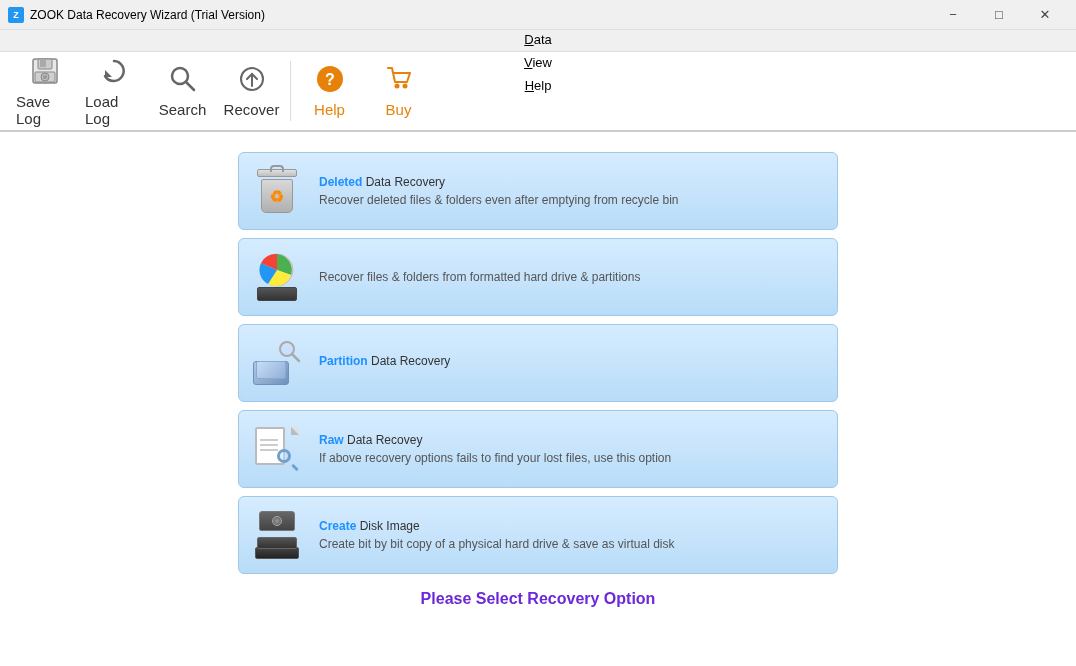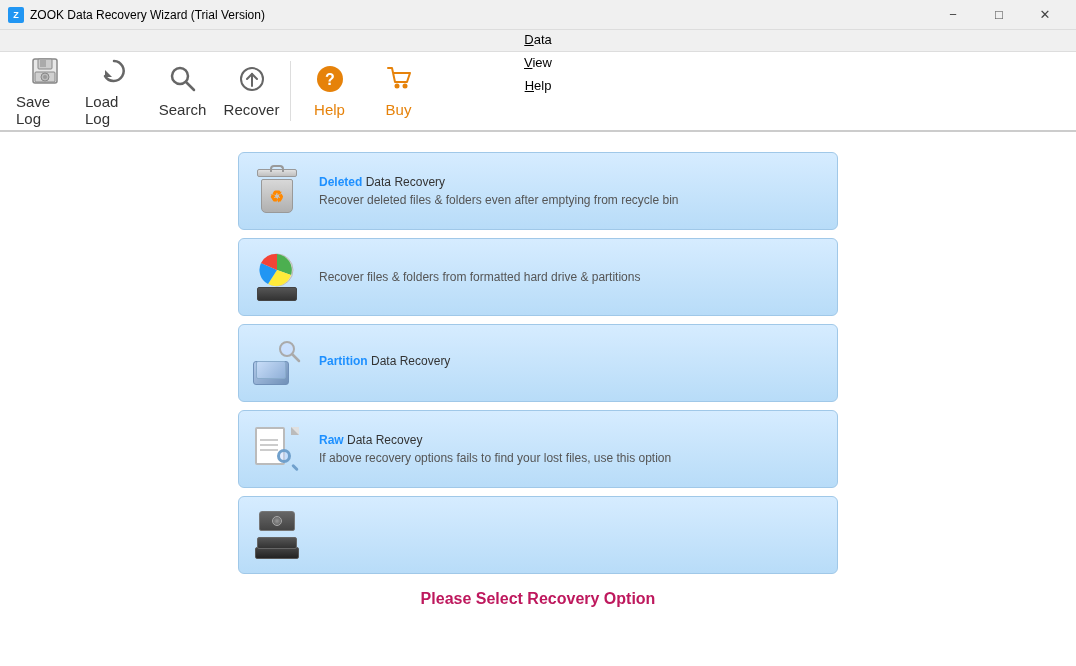--- a/index.html
+++ b/index.html
@@ -409,18 +409,24 @@
       <div class="option-icon">
         <div style="position:relative;width:48px;height:48px;">
 
           <div style="position:absolute;bottom:0;left:2px;width:44px;height:12px;background:linear-gradient(to bottom,#444,#222);border-radius:2px;border:1px solid #555;"></div>
           <div style="position:absolute;bottom:10px;left:4px;width:40px;height:12px;background:linear-gradient(to bottom,#555,#333);border-radius:2px;border:1px solid #666;"></div>
           <div style="position:absolute;top:0;left:6px;width:36px;height:20px;background:linear-gradient(to bottom,#666,#444);border-radius:3px 3px 2px 2px;border:1px solid #777;display:flex;align-items:center;justify-content:center;">
             <div style="width:10px;height:10px;border-radius:50%;background:radial-gradient(circle,#999,#555);border:1px solid #aaa;"></div>
           </div>
         </div>
       </div>
-    </div>
-
-  </div>
-
-  <div class="footer-text" style="color:#be185d;">Please Select Recovery Option</div>
+      <div class="option-text">
+        <div class="option-title">
+          <span class="highlight">Create</span><span> Disk Image</span>
+        </div>
+        <div class="option-desc">Create bit by bit copy of a physical hard drive &amp; save as virtual disk</div>
+      </div>
+    </div>
+
+  </div>
+
+  <div class="footer-text" style="color:#6d28d9;">Please Select Recovery Option</div>
 </div>
 
 </body></html>

